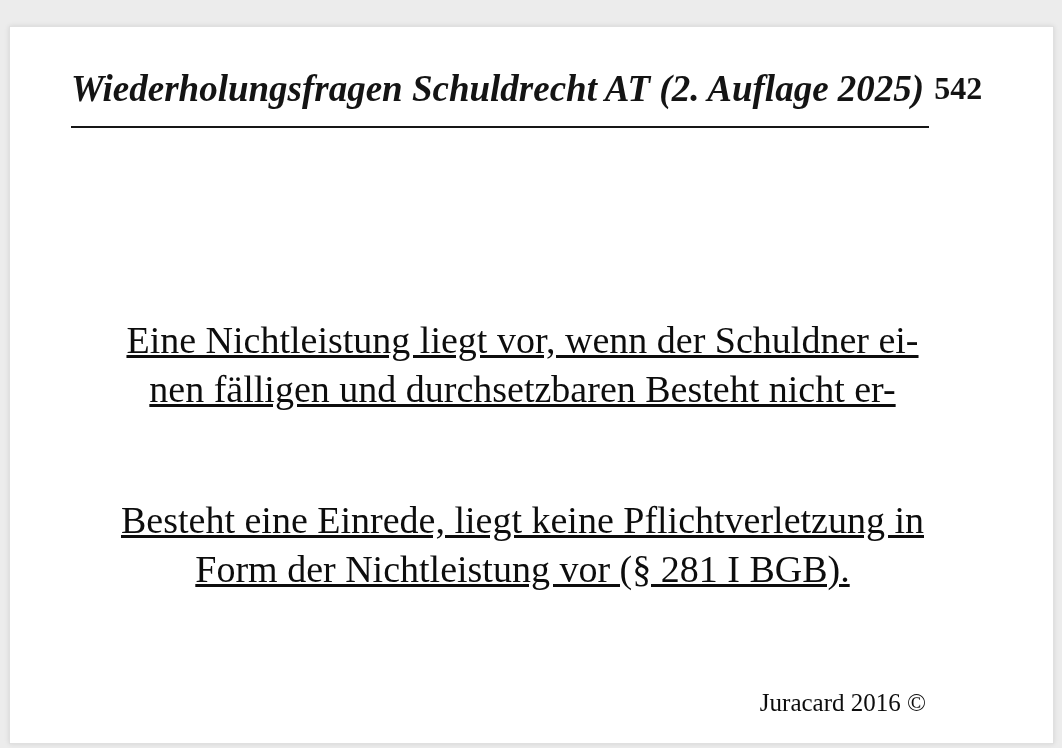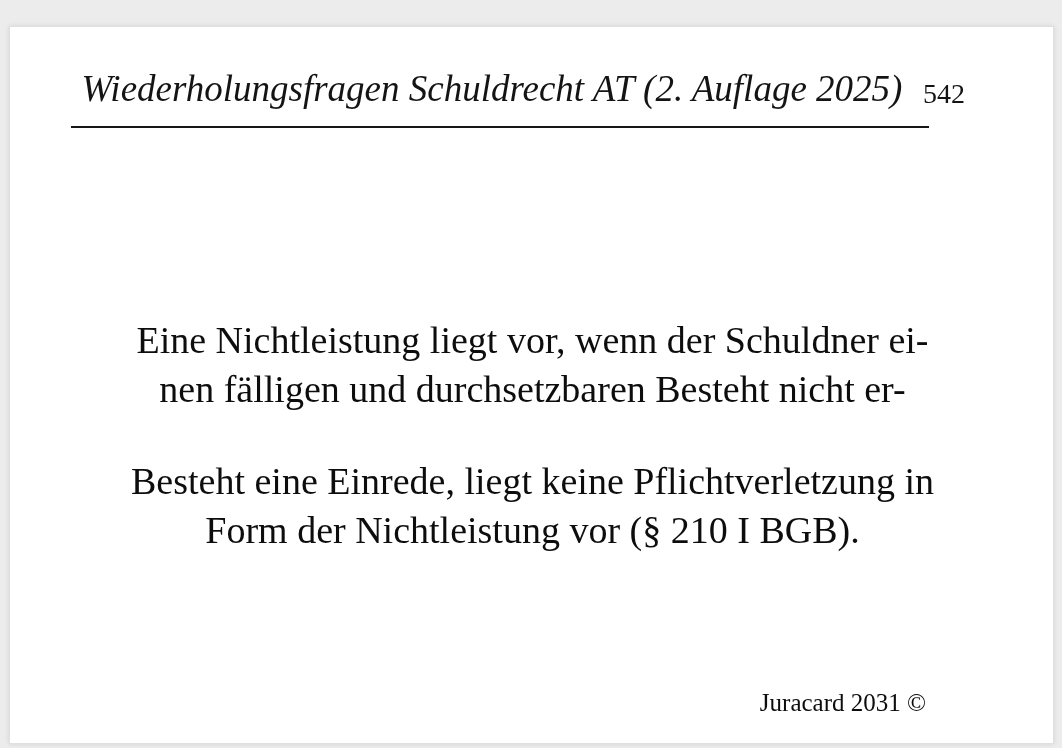--- a/index.html
+++ b/index.html
@@ -21,58 +21,60 @@
     border: 1px solid #e0e0e0;
     box-shadow: 0 0 5px rgba(0,0,0,0.10);
     box-sizing: border-box;
   }
   .header-row {
     position: absolute;
     left: 61px;
     top: 40px;
     width: 894px;
     display: flex;
-    align-items: flex-end;
+    align-items: center;
     color: #141414;
+    font-weight: bold;
   }
   .header-title {
     flex: 1;
     text-align: center;
     font-style: italic;
     font-size: 37px;
     white-space: nowrap;
   }
   .header-pagenum {
-    font-size: 28px;
+    font-size: 32px;
     margin-left: 10px;
     white-space: nowrap;
   }
   .header-rule {
     position: absolute;
     left: 61px;
     top: 99px;
     width: 858px;
     height: 2px;
     background: #161616;
   }
   .main-text {
     position: absolute;
-    left: 30px;
+    left: 20px;
     top: 289px;
     width: 985px;
     text-align: center;
     font-size: 38px;
     line-height: 49px;
     color: #0d0d0d;
+    text-decoration: underline;
   }
   .main-text p {
     margin: 0;
   }
   .main-text p + p {
-    margin-top: 43px;
+    margin-top: 82px;
   }
   .text-line {
     display: block;
     white-space: nowrap;
   }
   .footer-credit {
     position: absolute;
     right: 127px;
     bottom: 26px;
     font-size: 25px;
@@ -92,19 +94,19 @@
 
   <div class="header-rule"></div>
 
   <div class="main-text">
     <p>
       <span class="text-line">Eine Nichtleistung liegt vor, wenn der Schuldner ei-</span>
       <span class="text-line">nen fälligen und durchsetzbaren Besteht nicht er-</span>
     </p>
     <p>
       <span class="text-line">Besteht eine Einrede, liegt keine Pflichtverletzung in</span>
-      <span class="text-line">Form der Nichtleistung vor (§ 210 I BGB).</span>
+      <span class="text-line">Form der Nichtleistung vor (§ 281 I BGB).</span>
     </p>
   </div>
 
-  <div class="footer-credit">Juracard 2031 ©</div>
+  <div class="footer-credit">Juracard 2016 ©</div>
 
 </div>
 
 </body></html>

